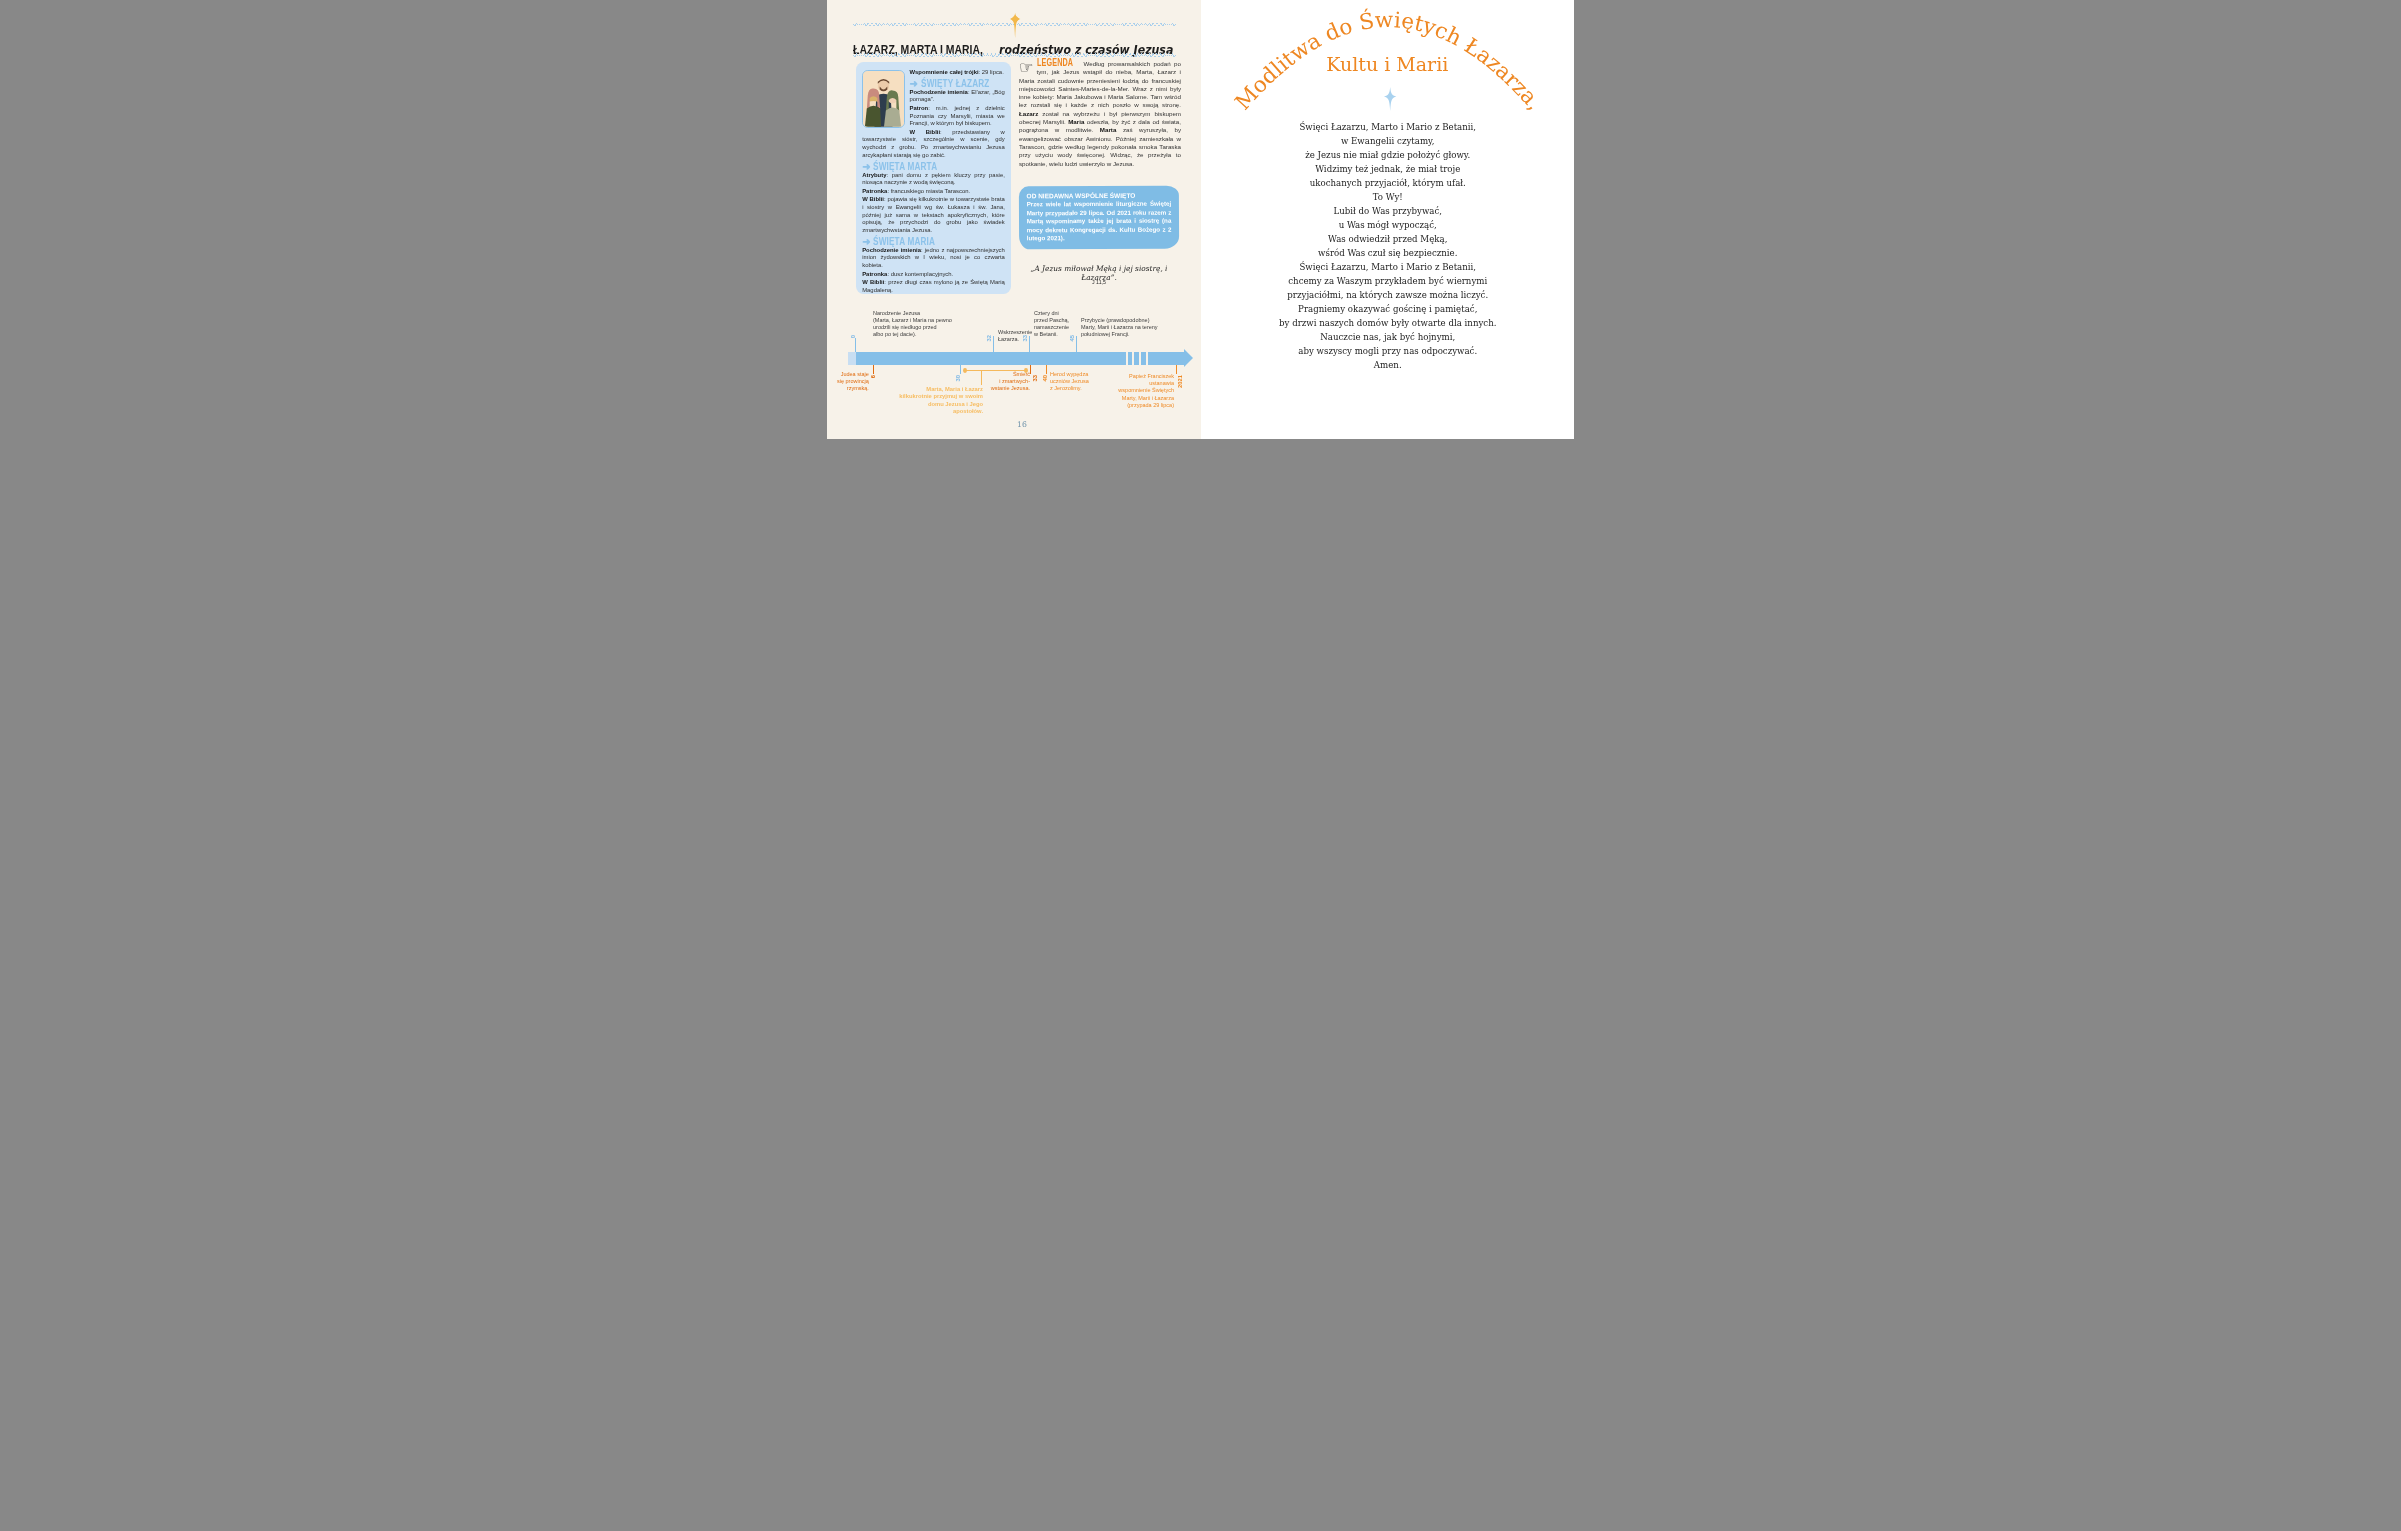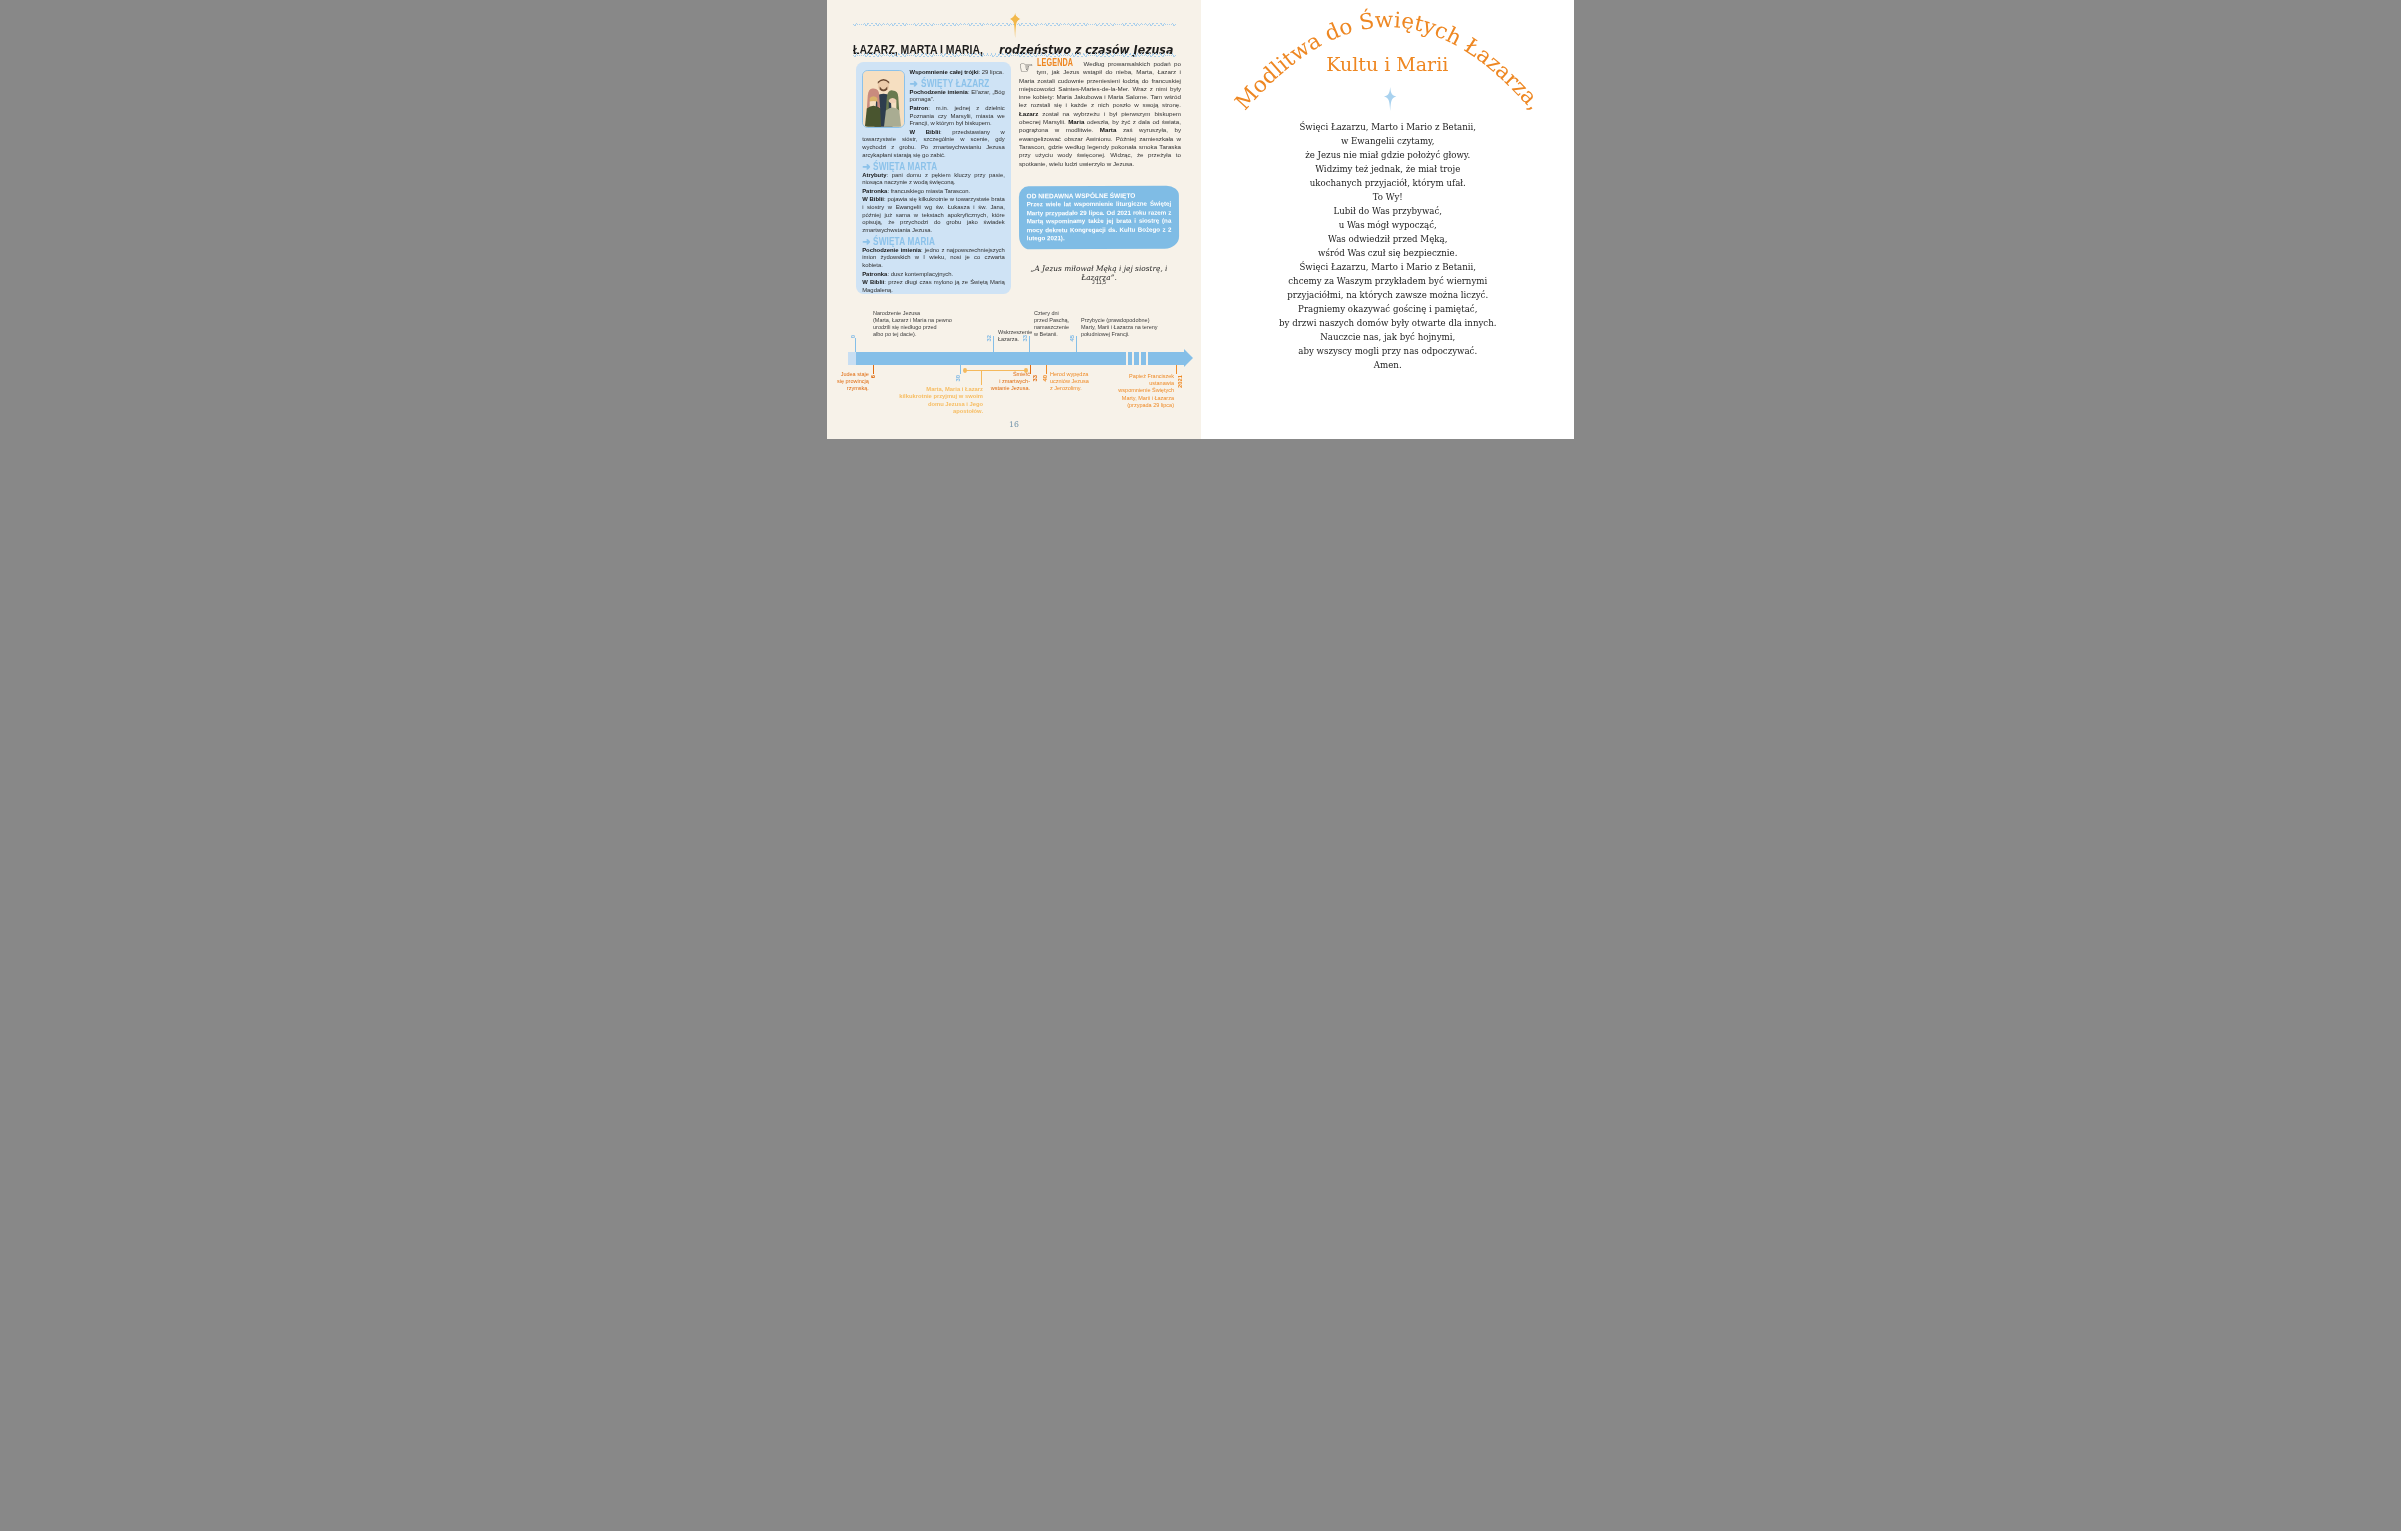--- a/index.html
+++ b/index.html
@@ -67,21 +67,21 @@
     font-weight:bold;font-size:5.8px;letter-spacing:0;}
   .y-blue{color:#7db8e6;} .y-dark{color:#e06c10;} .y-orange{color:#ef8a25;}
   .tl-label{position:absolute;font-size:5.5px;line-height:7px;color:#3c3c3c;white-space:pre-line;margin:0;}
   .lab-dark{color:#e06c10;} .lab-orange{color:#ef8a25;}
   .lab-amber{color:#f7bd62;font-weight:bold;line-height:7.4px;font-size:5.8px;}
   .t-right{text-align:right;}
   .bracket-line{position:absolute;left:138px;top:370px;width:61px;height:1.4px;background:#f5b95c;}
   .bracket-dot{position:absolute;top:368px;width:3.8px;height:4.8px;border-radius:50%;background:#f5b95c;}
   .bracket-stem{position:absolute;left:154px;top:370px;width:1.4px;height:15px;background:#f5b95c;}
 
-  .pagenum{position:absolute;left:182px;top:420px;font-family:"DejaVu Serif",serif;
+  .pagenum{position:absolute;left:190px;top:420px;font-family:"DejaVu Serif",serif;
     font-size:7.7px;color:#7396ad;}
 
   
   .arc-svg{position:absolute;left:28px;top:1.9px;}
   .rp-subtitle{position:absolute;left:0;top:53px;width:100%;text-align:center;margin:0;
     font-family:"DejaVu Serif",serif;font-weight:normal;font-size:19px;color:#ee8722;}
   .blue-sparkle{position:absolute;left:182px;top:87px;}
   .prayer{position:absolute;left:0;top:120px;width:100%;text-align:center;
     font-family:"DejaVu Serif",serif;font-size:9.8px;line-height:14px;color:#1b1b1b;
     transform:scaleX(.88);transform-origin:50% 0;}

